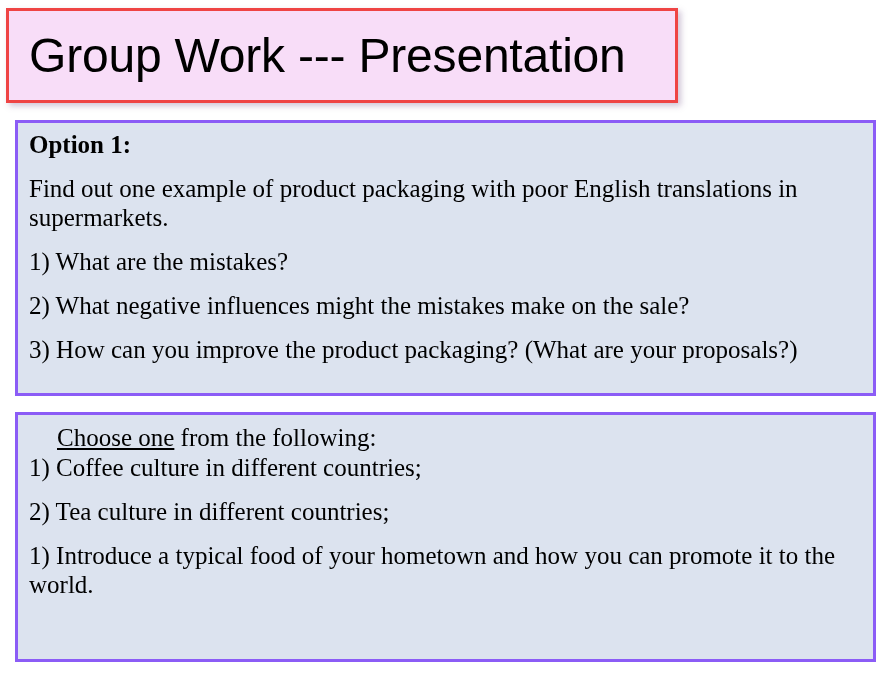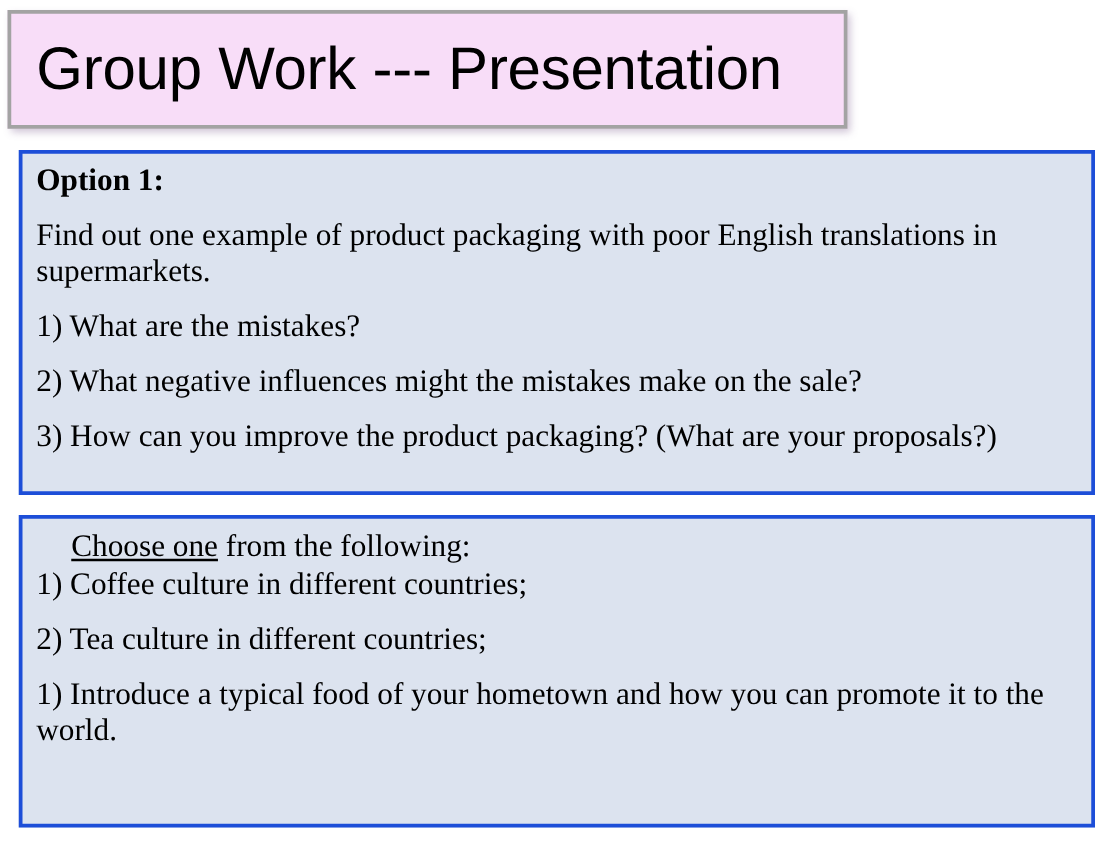--- a/index.html
+++ b/index.html
@@ -26,42 +26,42 @@
 
   
   .title-box {
     position: absolute;
     left: 6px;
     top: 8px;
     width: 672px;
     height: 95px;
     box-sizing: border-box;
     background: #F8DDF8;
-    border: 3px solid #a3a3a3;
+    border: 3px solid #ef4444;
     box-shadow: 3px 3px 6px rgba(120, 90, 140, 0.35);
     display: flex;
     align-items: center;
   }
   .title-text {
     font-family: "Liberation Sans", "DejaVu Sans", sans-serif;
     font-size: 48px;
     font-weight: 400;
     line-height: 1;
     color: #000000;
     padding-left: 20px;
     letter-spacing: -0.2px;
     white-space: nowrap;
   }
 
   
   .option-box {
     position: absolute;
     box-sizing: border-box;
     background: #DCE3EF;
-    border: 3px solid #1d4ed8;
+    border: 3px solid #8b5cf6;
     padding: 7px 10px 6px 11px;
   }
   #option-box-1 {
     left: 15px;
     top: 120px;
     width: 861px;
     height: 276px;
   }
   #option-box-2 {
     left: 15px;

